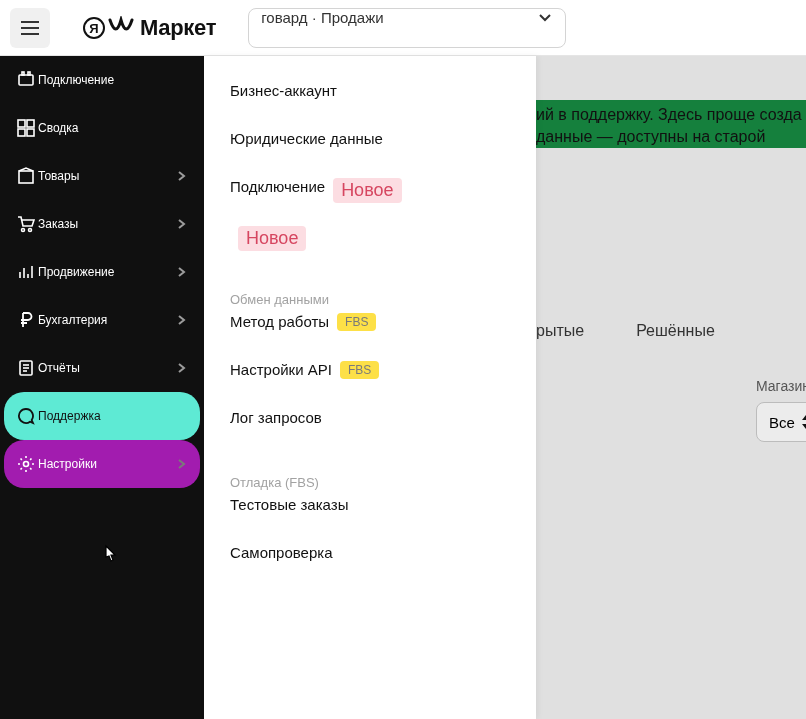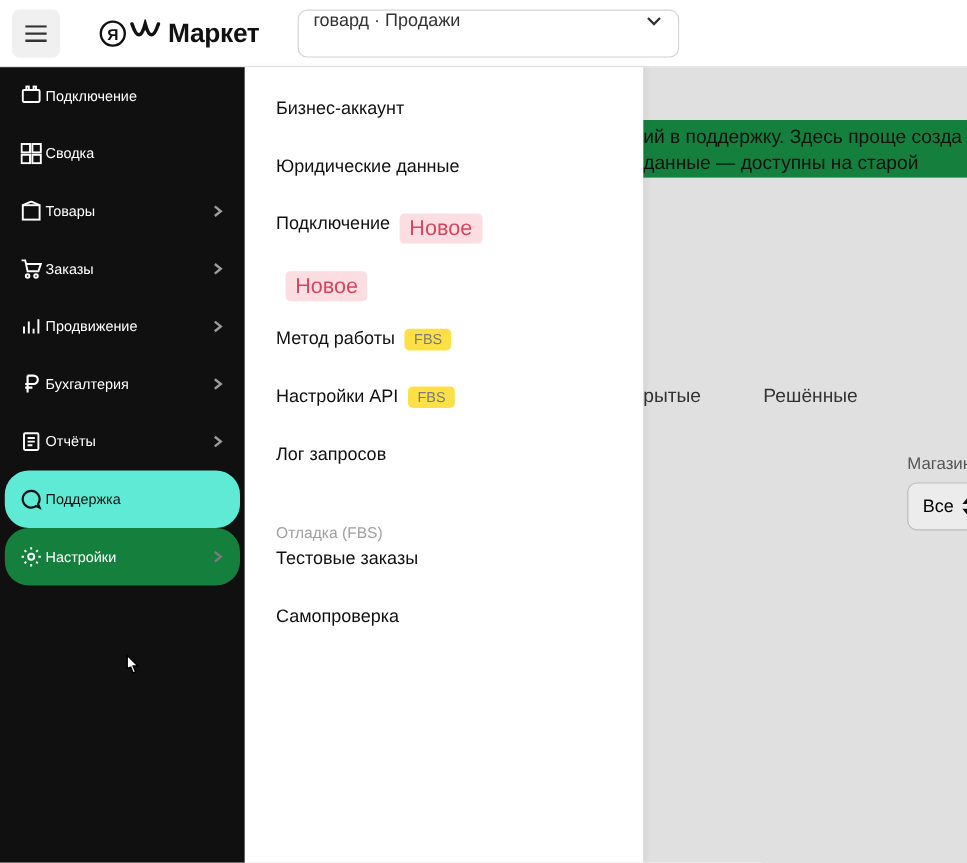--- a/index.html
+++ b/index.html
@@ -17,21 +17,21 @@
     .search-text { font-size:15px; color:#333; flex:1 }
     .search .chev { stroke:#333 }
 
     
     .sidebar { position:absolute; top:56px; left:0; width:204px; height:calc(719px - 56px); background:#101010; overflow:hidden }
     .nav-item { display:flex; align-items:center; height:48px; margin:0 4px; padding:0 12px; border-radius:20px; cursor:pointer; color:#fff; position:relative }
     .nav-item .icon { width:20px; display:flex; justify-content:center }
     .nav-item .lbl { margin-left:2px; font-size:12px; flex:1 }
     .nav-item .chev { stroke:#9c9c9c }
     .nav-item.active { background:#5eead4; color:#111 }
-    .nav-item.hover { background:#15803d; color:#fff }
+    .nav-item.hover { background:#a21caf; color:#fff }
     .nav-item.hover .chev { stroke:#7a7a7a }
     .nav-item svg { fill:none; stroke:currentColor }
 
     
     .flyout { position:absolute; top:56px; left:204px; width:332px; height:calc(719px - 56px); background:#fff; box-shadow:2px 0 6px rgba(0,0,0,0.06) }
     .fly-item { display:flex; align-items:flex-start; padding:0 26px; height:48px; cursor:pointer; font-size:15px; color:#111 }
     .fly-item .lbl {}
     .fly-group { font-size:13px; color:#a2a2a2; padding:18px 26px 6px }
     .badge-new { margin-left:8px; padding:2px 8px; background:#fcdde2; color:#d64660; border-radius:4px; font-size:18px }
     .badge-grey { margin-left:8px; padding:2px 8px; background:#fde047; color:#7a7a7a; border-radius:4px; font-size:12px }
@@ -221,20 +221,21 @@
       <span class="lbl">Юридические данные</span>
     </div>
   <div class="fly-item">
       <span class="lbl">Подключение</span>
       <span class="badge-new">Новое</span>
     </div>
   <div class="fly-item">
       <span class="badge-new">Новое</span>
     </div>
 
+  <div class="fly-group">Обмен данными</div>
   <div class="fly-item">
       <span class="lbl">Метод работы</span>
       <span class="badge-grey">FBS</span>
     </div>
   <div class="fly-item">
       <span class="lbl">Настройки API</span>
       <span class="badge-grey">FBS</span>
     </div>
   <div class="fly-item">
       <span class="lbl">Лог запросов</span>

